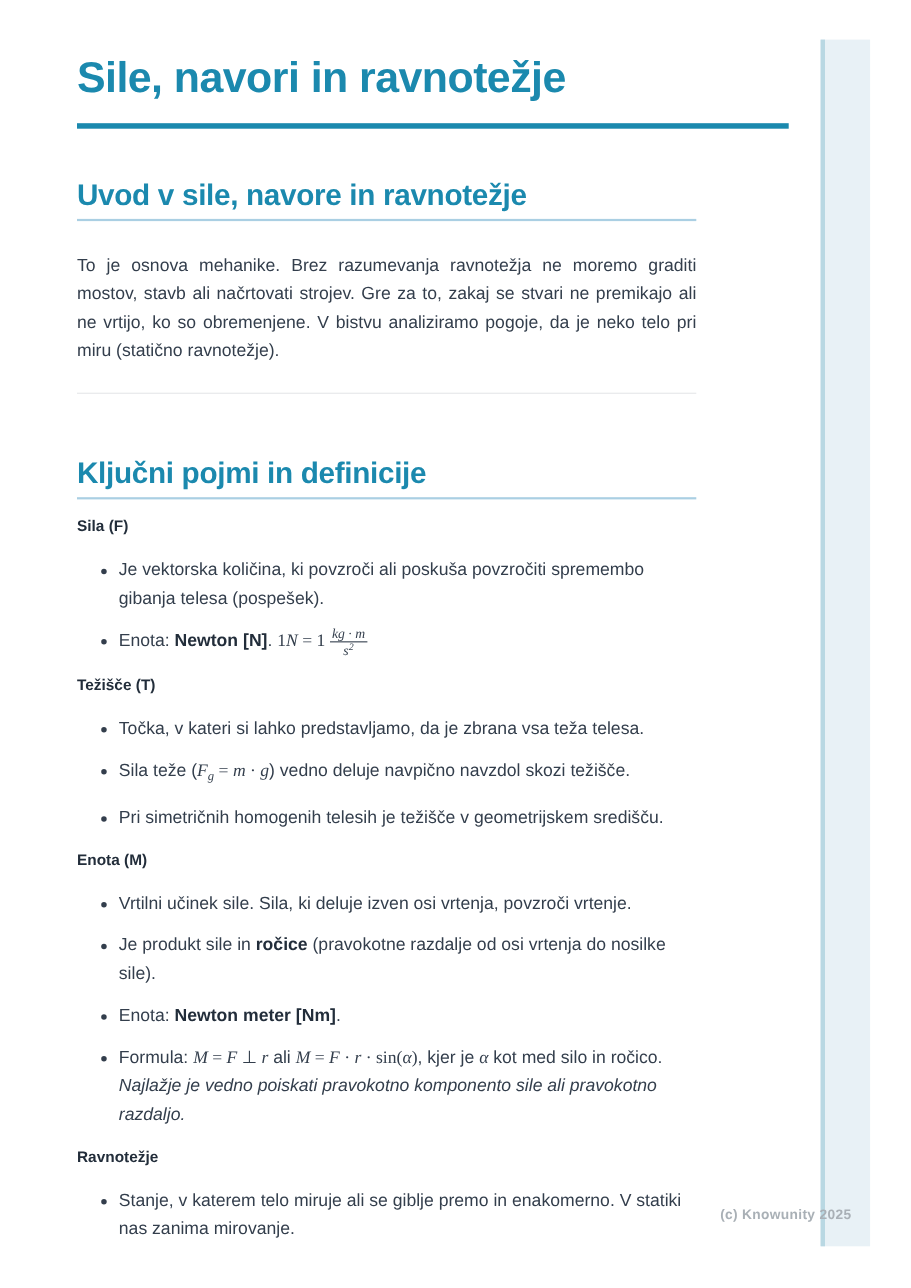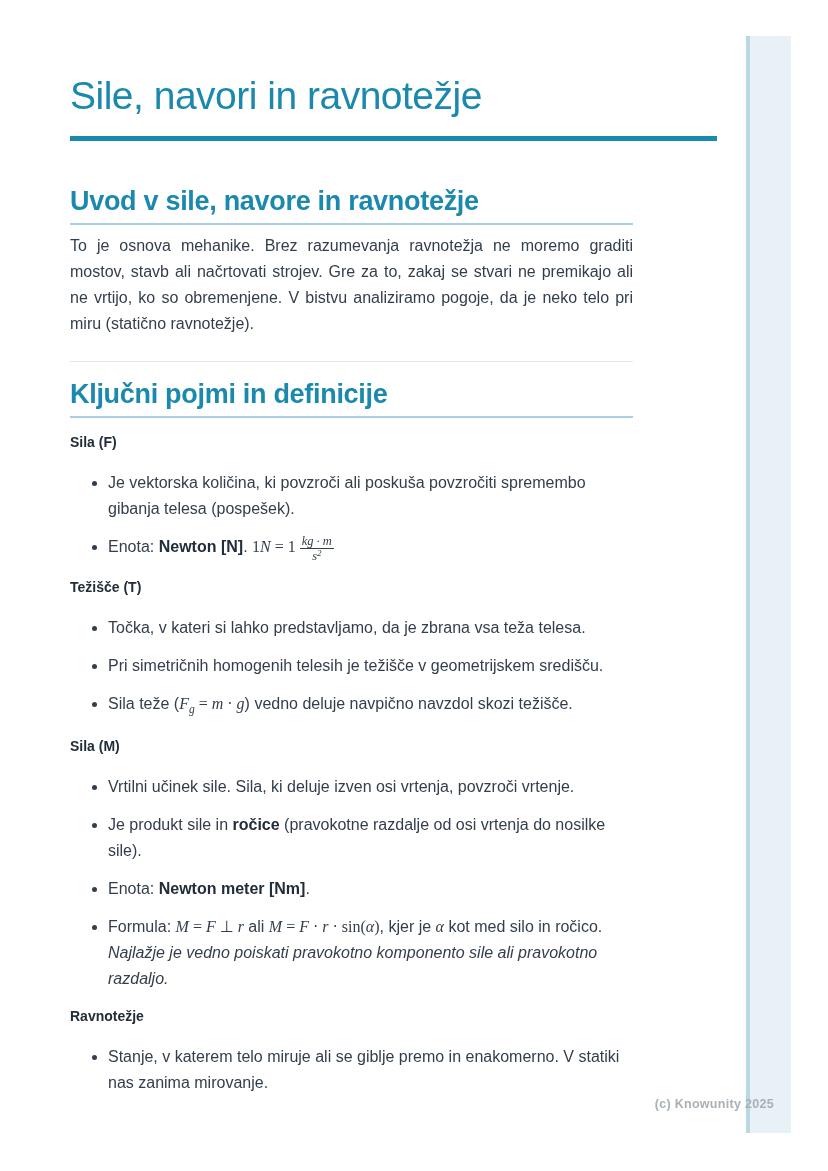--- a/index.html
+++ b/index.html
@@ -19,35 +19,35 @@
   .edge-bar{
     position:absolute;top:36px;left:746px;width:45px;height:1097px;
     background:var(--sidebar_fill);
     border-left:4px solid var(--sidebar_edge);
     box-sizing:border-box;
   }
 
   .content{position:absolute;left:70px;top:0;width:563px;color:var(--body_text);}
 
   h1{
-    margin:74px 0 0;font-size:39px;line-height:44px;font-weight:400;
+    margin:50px 0 0;font-size:39px;line-height:44px;font-weight:700;
     letter-spacing:-0.5px;color:var(--accent);white-space:nowrap;
   }
   .title-rule{margin-top:18px;width:647px;height:5px;background:var(--accent);}
 
   h2{
     font-size:27px;line-height:32px;font-weight:700;color:var(--accent);
     letter-spacing:-0.3px;white-space:nowrap;
   }
   .h2-first{margin:44px 0 1px;}
-  .h2-second{margin:16px 0 0;}
+  .h2-second{margin:56px 0 0;}
   .h2-underline{margin-top:6px;width:100%;height:2px;background:var(--underline);}
 
   .para{
-    margin:8px 0 0;font-size:16px;line-height:26px;text-align:justify;
+    margin:28px 0 0;font-size:16px;line-height:26px;text-align:justify;
     color:var(--body_text);
   }
 
   .divider{margin-top:24px;width:100%;height:1px;background:var(--divider);}
 
   h3{
     margin:14px 0 0;font-size:14px;line-height:20px;font-weight:700;
     color:var(--dark_text);
   }
 
@@ -104,25 +104,25 @@
 
     <h3>Sila (F)</h3>
     <ul>
       <li><span>Je vektorska količina, ki povzroči ali poskuša povzročiti spremembo gibanja telesa (pospešek).</span></li>
       <li><span>Enota: </span><span class="b">Newton [N]</span><span>. </span><span class="mathr">1</span><span class="math">N</span><span class="mathr"> = 1 </span><span class="frac"><span class="num"><span class="math">kg · m</span></span><span class="den"><span class="math">s</span><span class="math sup">2</span></span></span></li>
     </ul>
 
     <h3>Težišče (T)</h3>
     <ul>
       <li><span>Točka, v kateri si lahko predstavljamo, da je zbrana vsa teža telesa.</span></li>
+      <li><span>Sila teže (</span><span class="math">F</span><span class="math sub">g</span><span class="mathr"> = </span><span class="math">m</span><span class="mathr"> · </span><span class="math">g</span><span>) vedno deluje navpično navzdol skozi težišče.</span></li>
       <li><span>Pri simetričnih homogenih telesih je težišče v geometrijskem središču.</span></li>
-      <li><span>Sila teže (</span><span class="math">F</span><span class="math sub">g</span><span class="mathr"> = </span><span class="math">m</span><span class="mathr"> · </span><span class="math">g</span><span>) vedno deluje navpično navzdol skozi težišče.</span></li>
     </ul>
 
-    <h3>Sila (M)</h3>
+    <h3>Enota (M)</h3>
     <ul>
       <li><span>Vrtilni učinek sile. Sila, ki deluje izven osi vrtenja, povzroči vrtenje.</span></li>
       <li><span>Je produkt sile in </span><span class="b">ročice</span><span> (pravokotne razdalje od osi vrtenja do nosilke sile).</span></li>
       <li><span>Enota: </span><span class="b">Newton meter [Nm]</span><span>.</span></li>
       <li><span>Formula: </span><span class="math">M</span><span class="mathr"> = </span><span class="math">F</span><span class="mathr"> ⊥ </span><span class="math">r</span><span> ali </span><span class="math">M</span><span class="mathr"> = </span><span class="math">F</span><span class="mathr"> · </span><span class="math">r</span><span class="mathr"> · </span><span class="mathr">sin(</span><span class="math">α</span><span class="mathr">)</span><span>, kjer je </span><span class="math">α</span><span> kot med silo in ročico. </span><span class="i">Najlažje je vedno poiskati pravokotno komponento sile ali pravokotno razdaljo.</span></li>
     </ul>
 
     <h3>Ravnotežje</h3>
     <ul>
       <li><span>Stanje, v katerem telo miruje ali se giblje premo in enakomerno. V statiki nas zanima mirovanje.</span></li>

